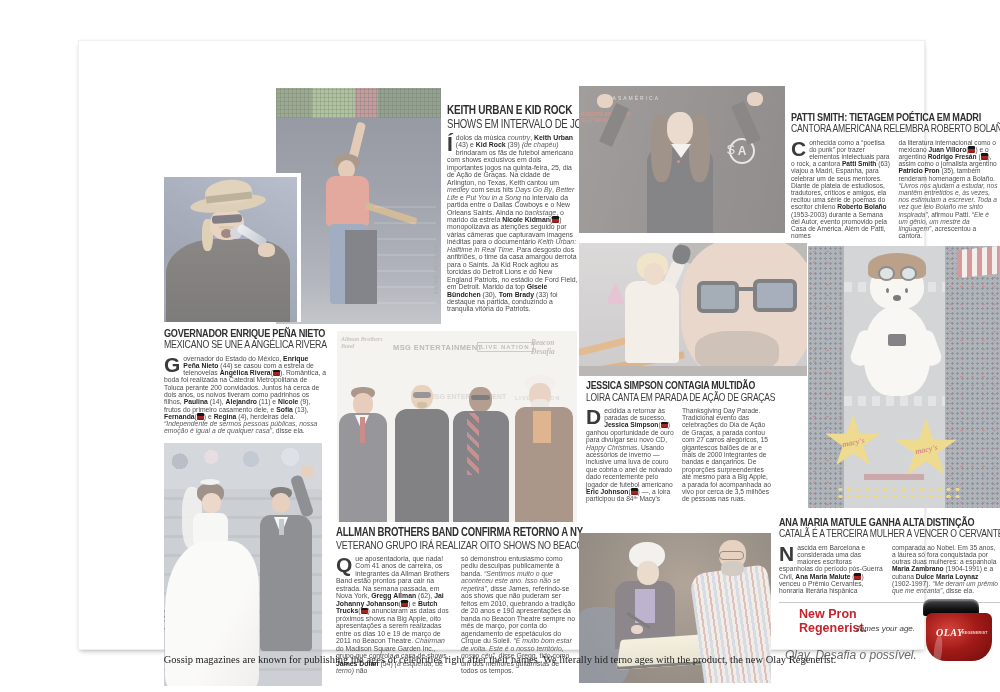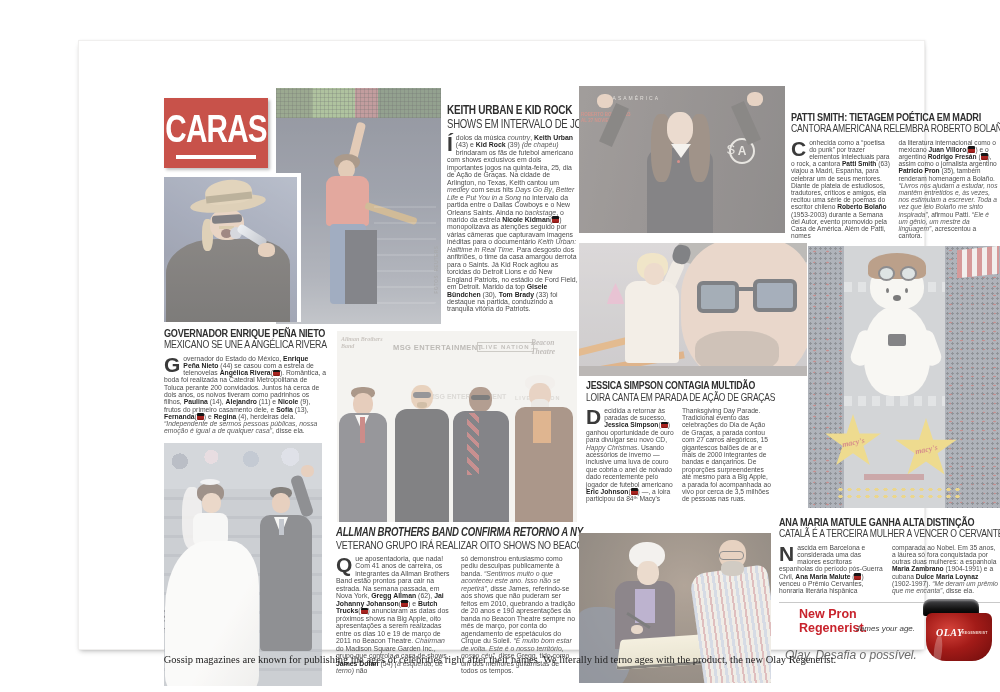--- a/index.html
+++ b/index.html
@@ -42,21 +42,21 @@
   #art-patti .bd{font-size:6.6px; line-height:7.2px; width:101px;}
   #art-patti .cols{gap:7px;}
   #art-gov    { left:85px;  top:286px; width:162px; }
   #art-gov h2{font-size:11.4px; line-height:12px;} #art-gov h3{font-size:11px; line-height:11.5px;}
   #art-gov .bd{font-size:6.8px; line-height:7.3px;}
   #art-jess   { left:507px; top:339px; width:185px; }
   #art-jess h2{font-size:11px; line-height:11.5px;} #art-jess h3{font-size:10.6px; line-height:11px;}
   #art-jess .bd{font-size:6.7px; line-height:7.4px; width:89px;}
   #art-jess .cols{gap:7px;}
   #art-allman { left:257px; top:485px; width:243px; }
-  #art-allman h2{font-size:12px; line-height:12.5px;font-style:italic;} #art-allman h3{font-size:11.2px; line-height:12px;}
+  #art-allman h2{font-size:12px; line-height:12.5px;} #art-allman h3{font-size:11.2px; line-height:12px;}
   #art-allman .bd{font-size:6.9px; line-height:7.5px; width:116px;}
   #art-allman .cols{gap:9px;}
   #art-ana    { left:700px; top:475px; width:222px; }
   #art-ana h2{font-size:11.4px; line-height:12px;} #art-ana h3{font-size:10.8px; line-height:11.5px;}
   #art-ana .bd{font-size:6.7px; line-height:7.3px; width:107px;}
   #art-ana .cols{gap:6px;}
 
   
   #ph-keith { left:197px; top:47px; width:165px; height:236px; background:linear-gradient(180deg,#474c5c,#5c6272 45%,#7a7f8c 80%,#989ca4); }
   #ph-keith .jumbo { inset:0 0 auto 0; height:30px; opacity:.9;
@@ -258,24 +258,20 @@
   
   .caption { position:absolute; left:0; right:0; top:654px; text-align:center;
       font-family:"Liberation Serif",serif; font-size:10.5px; color:#222; }
 </style>
 </head>
 <body>
 
 <div class="page">
   <div class="spread">
 
-    <div id="logo">
-      <span class="word">CARAS</span>
-      <span class="bar"></span>
-    </div>
 
     <div id="ph-keith" class="photo">
       <div class="s jumbo"></div>
       <div class="s arm"></div>
       <div class="s hair"></div>
       <div class="s head"></div>
       <div class="s tee"></div>
       <div class="s jeans"></div>
       <div class="s guitar"></div>
       <div class="s amp1"></div>
@@ -380,21 +376,21 @@
     <section class="art" id="art-gov">
       <h2><span class="cond">GOVERNADOR ENRIQUE PEÑA NIETO</span></h2>
       <h3><span class="cond">MEXICANO SE UNE A ANGÉLICA RIVERA</span></h3>
       <div class="bd"><span class="dc">G</span><span>overnador do Estado do México, <b>Enrique Peña Nieto</b> (44) se casou com a estrela de telenovelas <b>Angélica Rivera</b>(<span class="jar"></span>). Romântica, a boda foi realizada na Catedral Metropolitana de Toluca perante 200 convidados. Juntos há cerca de dois anos, os noivos tiveram como padrinhos os filhos, <b>Paulina</b> (14), <b>Alejandro</b> (11) e <b>Nicole</b> (9), frutos do primeiro casamento dele, e <b>Sofía</b> (13), <b>Fernanda</b>(<span class="jar"></span>) e <b>Regina</b> (4), herdeiras dela. <i>“Independente de sermos pessoas públicas, nossa emoção é igual a de qualquer casa”</i>, disse ela.</span></div>
     </section>
 
     <div id="ph-msg" class="photo">
       <div class="s ml ml0">Allman Brothers Band</div>
       <div class="s ml ml1">MSG ENTERTAINMENT</div>
       <div class="s ml ml2">LIVE NATION</div>
-      <div class="s ml ml3">Beacon Theatre</div>
+      <div class="s ml ml3">Beacon Desafia</div>
       <div class="s ml ml4">MSG ENTERTAINMENT</div>
       <div class="s ml ml5">LIVE NATION</div>
       <div class="s h1a"></div>
       <div class="s h1b"></div>
       <div class="s t1"></div>
       <div class="s sh1"></div>
       <div class="s tie1"></div>
       <div class="s h2a"></div>
       <div class="s sg2"></div>
       <div class="s gt2"></div>

